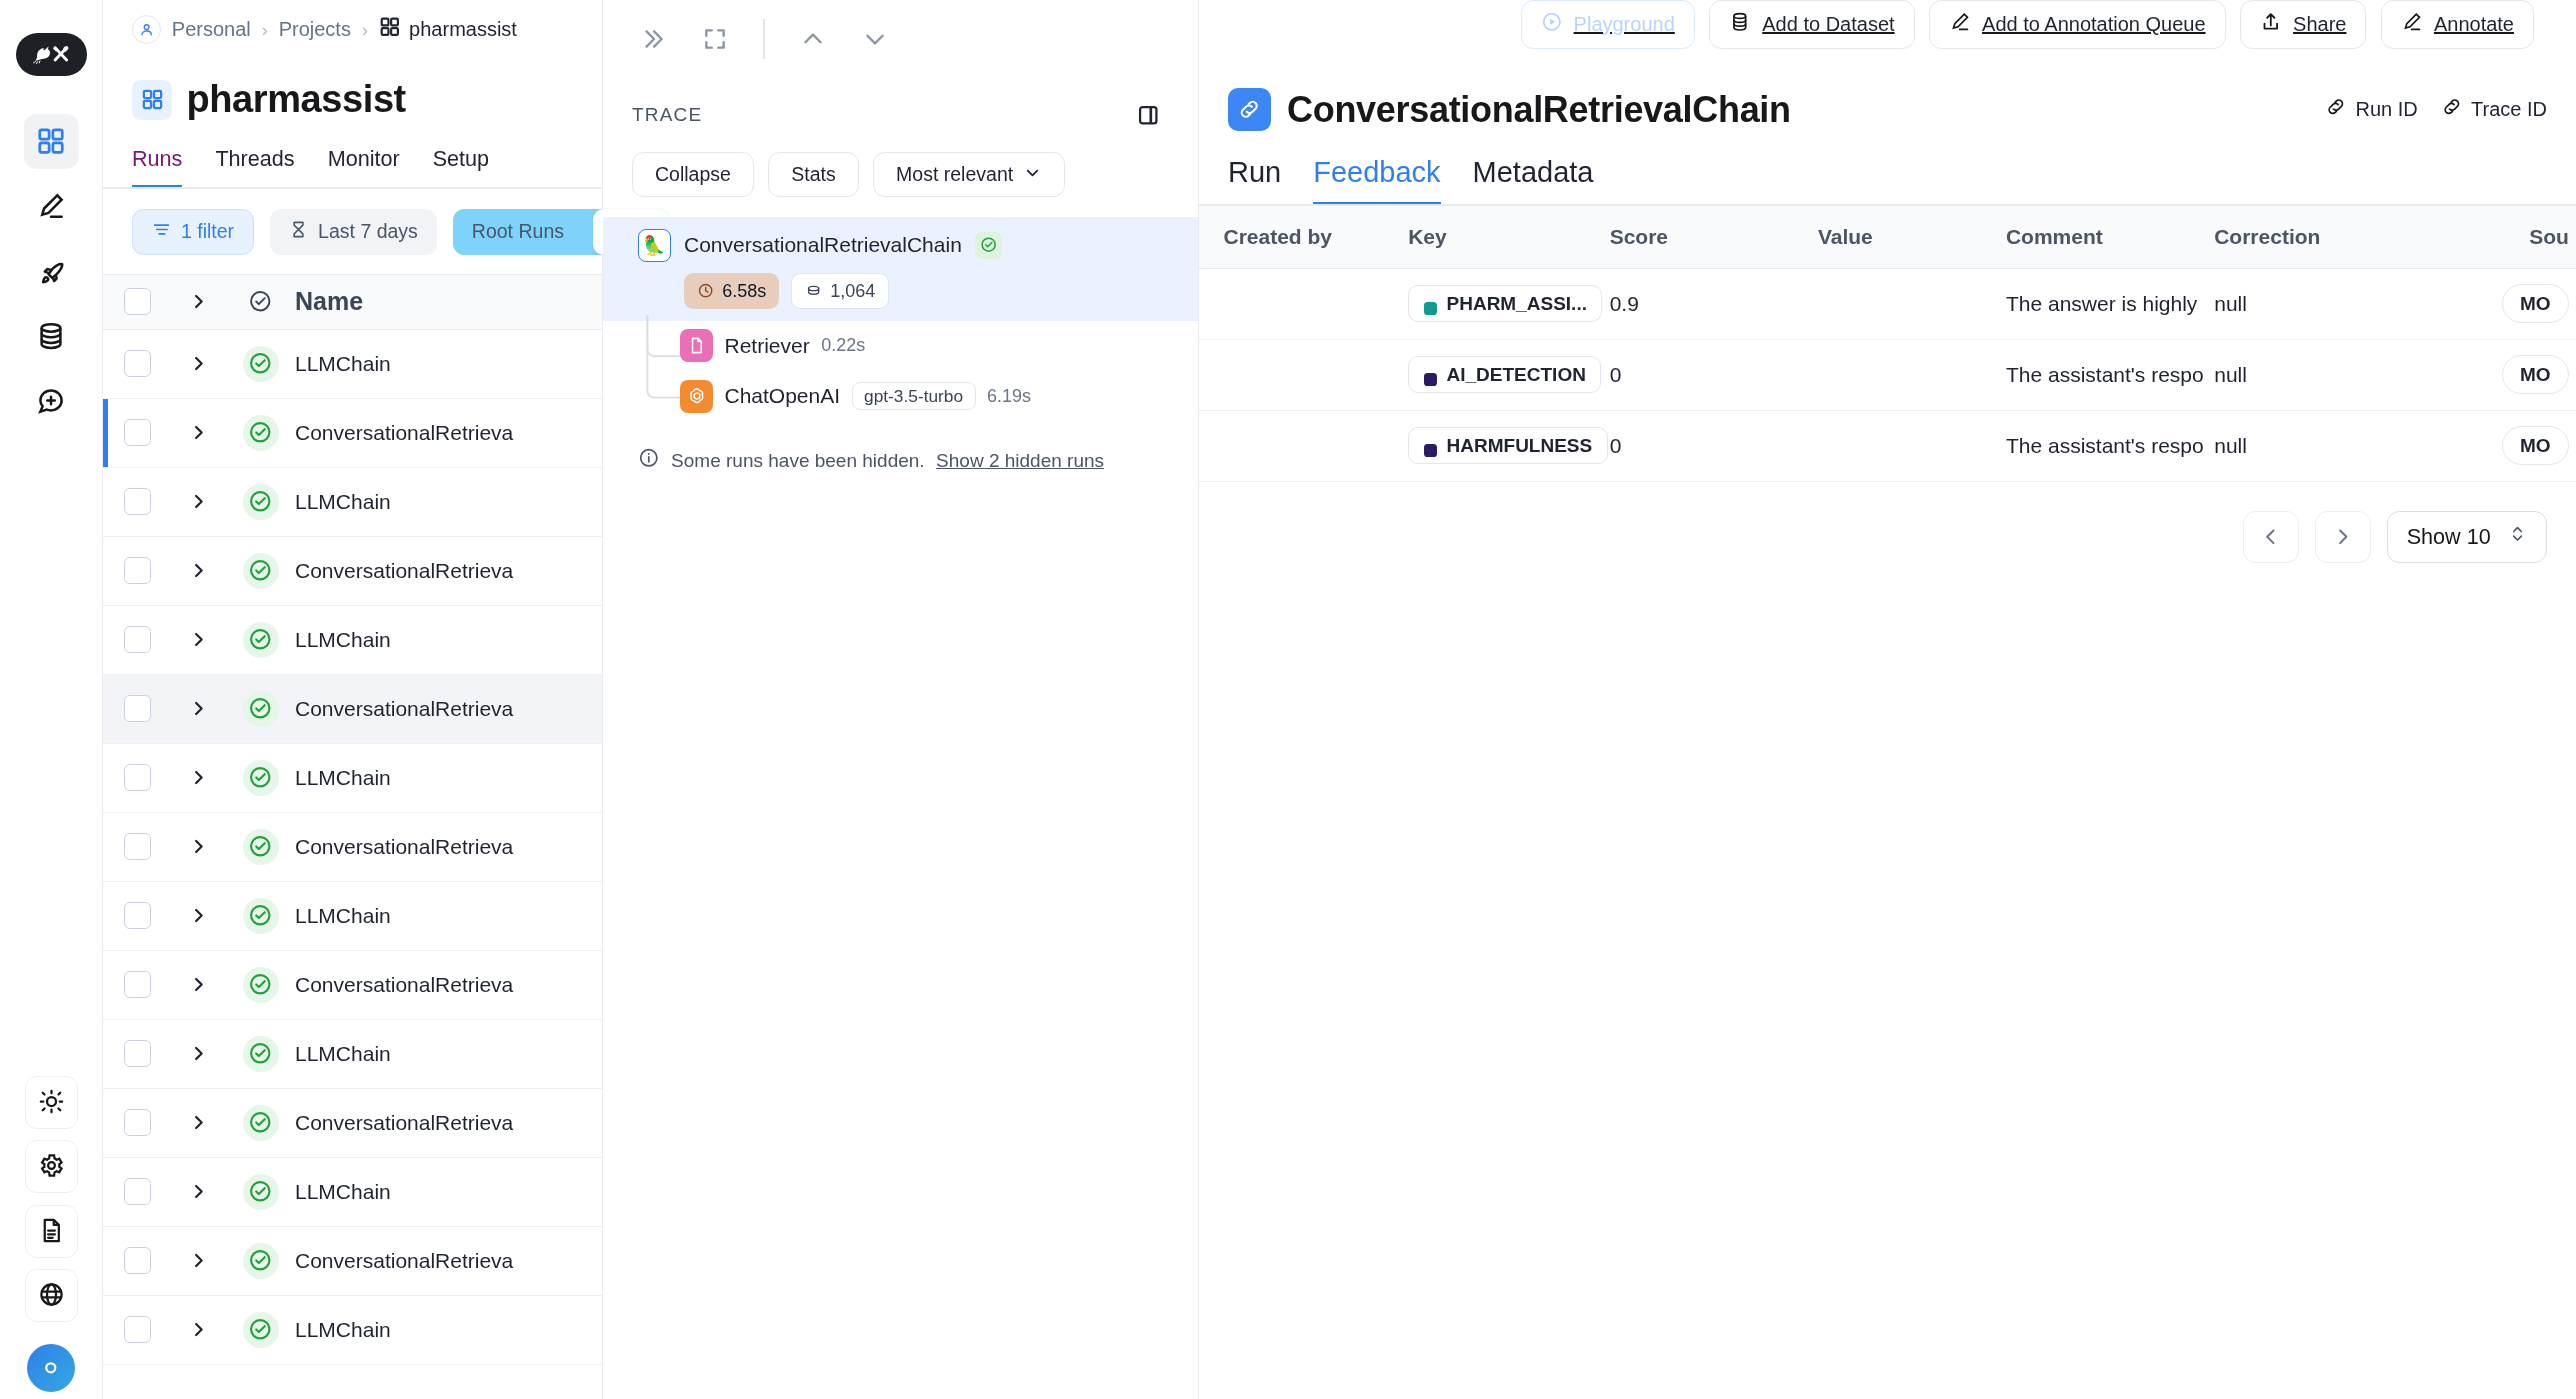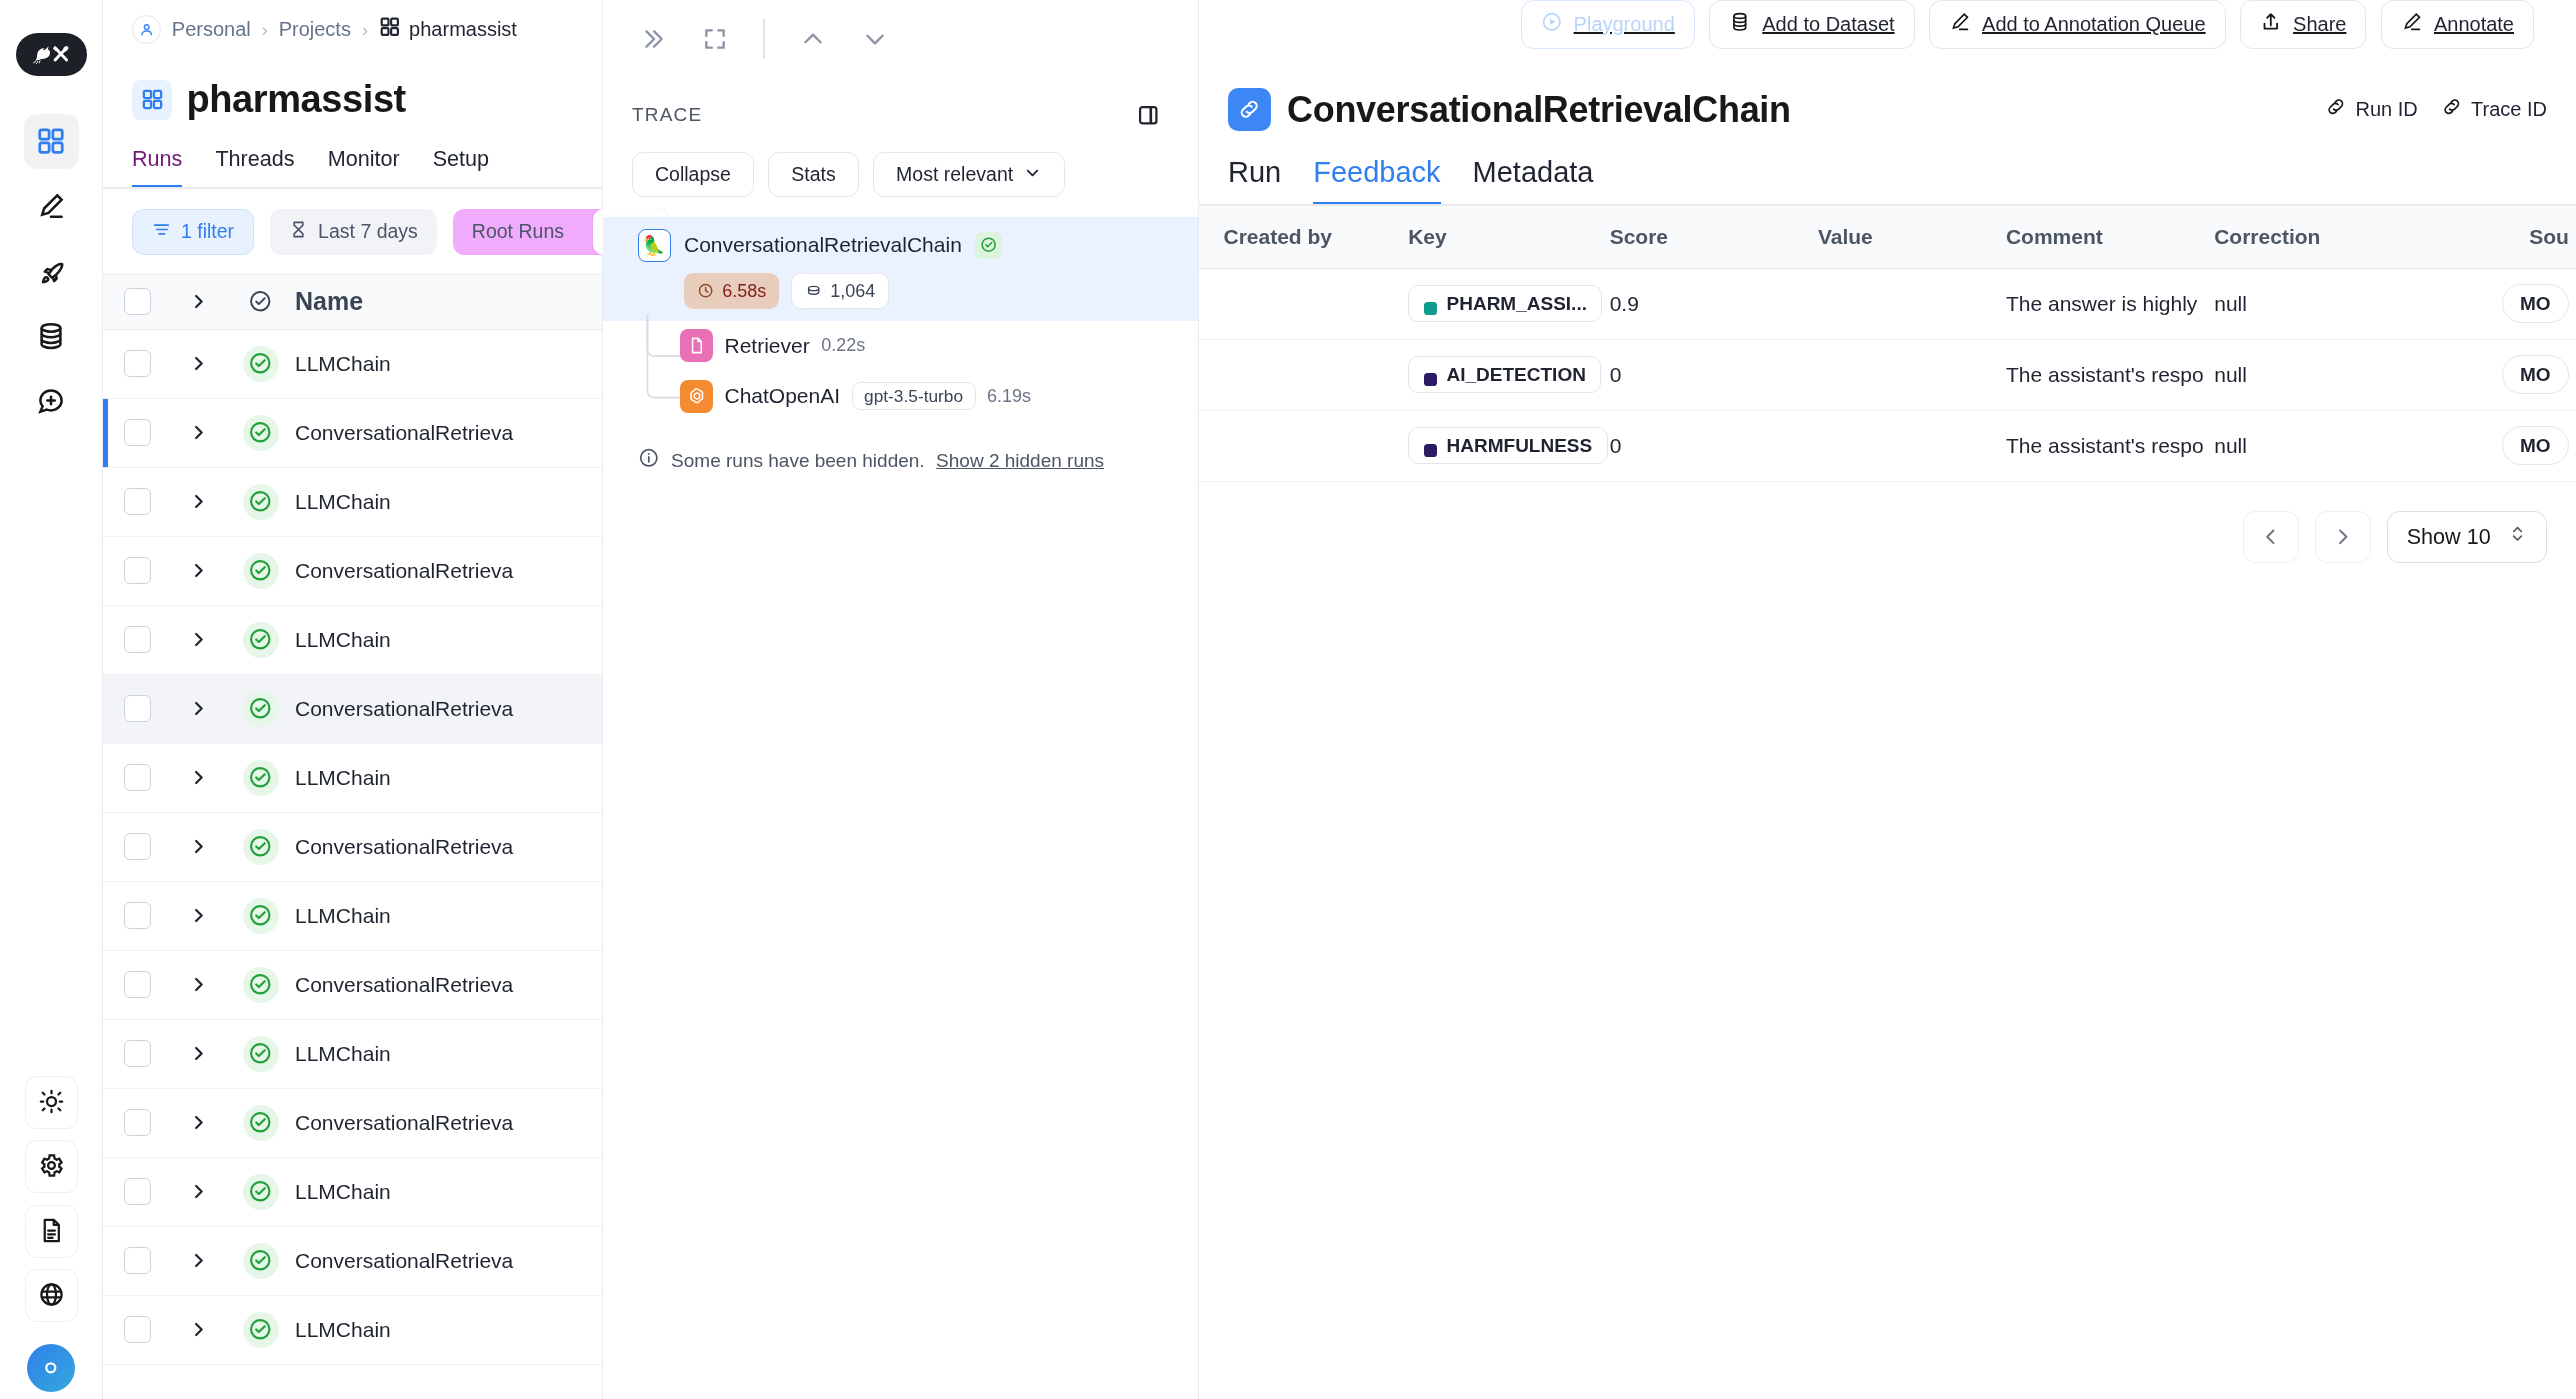--- a/index.html
+++ b/index.html
@@ -83,21 +83,21 @@
     position:absolute; left:0; right:0; bottom:0; height:1.4px; background:#e9ebef;
   }
 
   .filterbar { display: flex; gap: 16px; padding: 20px 0 19px 29px; align-items: center; }
   .chip {
     height: 46px; border-radius: 11.5px; display: flex; align-items: center;
     gap: 10px; padding: 0 19px; font-size: 19.5px; cursor: pointer; white-space: nowrap;
   }
   .chip.filter { background: #e8f1fe; border: 1.4px solid #cfe0fb; color: #2f7ff0; }
   .chip.date { background: #f1f3f6; color: #4a5568; }
-  .chip.seg { background: #f0abfc; color: #4a5568; padding: 0; display:flex; }
+  .chip.seg { background: #7dd3fc; color: #4a5568; padding: 0; display:flex; }
   .seg-item { padding: 0 19px; height: 46px; display:flex; align-items:center; }
   .seg-item.on { background: #fff; border-radius: 10.8px; box-shadow: 0 0.7px 2.2px rgba(0,0,0,.08); }
 
   .list-head {
     display: flex; align-items: center; height: 56px;
     background: #f8fafc; border-top: 1.4px solid #e9ebef; border-bottom: 1.4px solid #e9ebef;
     font-size: 25px; color: #3b4556; font-weight: 600;
   }
   .c-check { width: 68px; display:flex; justify-content:center; }
   .c-exp { width: 55px; display:flex; justify-content:center; }
@@ -161,21 +161,21 @@
   .tn-name { font-size: 21px; color: #1f2430; }
   .ok-badge {
     width: 27px; height: 27px; border-radius: 6.5px; background: #ddf3de;
     display:flex; align-items:center; justify-content:center;
   }
   .tn-meta { display: flex; gap: 11.5px; margin: 11.5px 0 0 46px; }
   .pill {
     height: 36px; border-radius: 9.4px; display: flex; align-items: center;
     gap: 8px; padding: 0 13px; font-size: 18px;
   }
-  .pill.time { background: #e8cdbd; color: #7f1d1d; }
+  .pill.time { background: #e8cdbd; color: #0f172a; }
   .pill.tok { background: #fff; border: 1.4px solid #e3e6ec; color: #3b4556; }
   .child-wrap { position: relative; padding-left: 35px; }
   .child-row { display:flex; align-items:center; gap:11.5px; padding: 8.7px 0; position: relative; }
   .tn-dur { font-size: 18px; color: #6b7484; }
   .model-chip {
     border: 1.4px solid #e3e6ec; border-radius: 8px; padding: 2.9px 11.5px;
     font-size: 17.3px; color: #3b4556; background:#fff;
   }
   .hidden-note {
     display: flex; align-items: center; gap: 11.5px;

